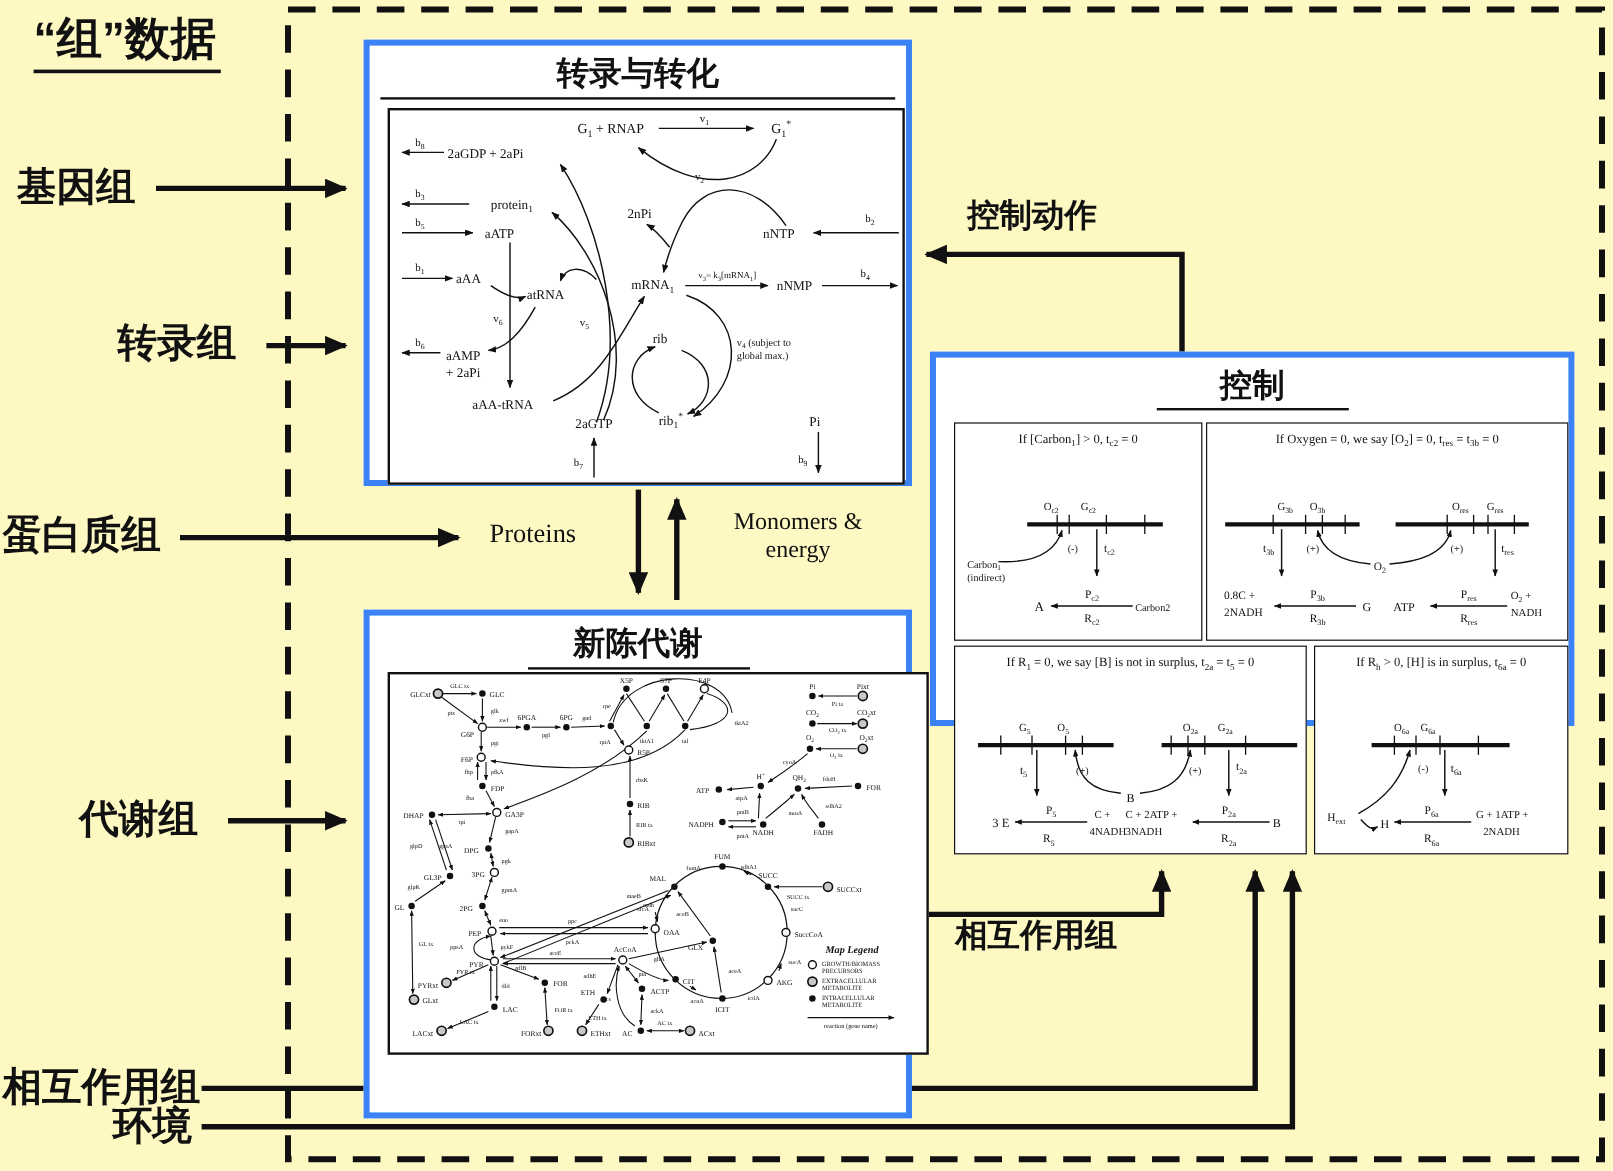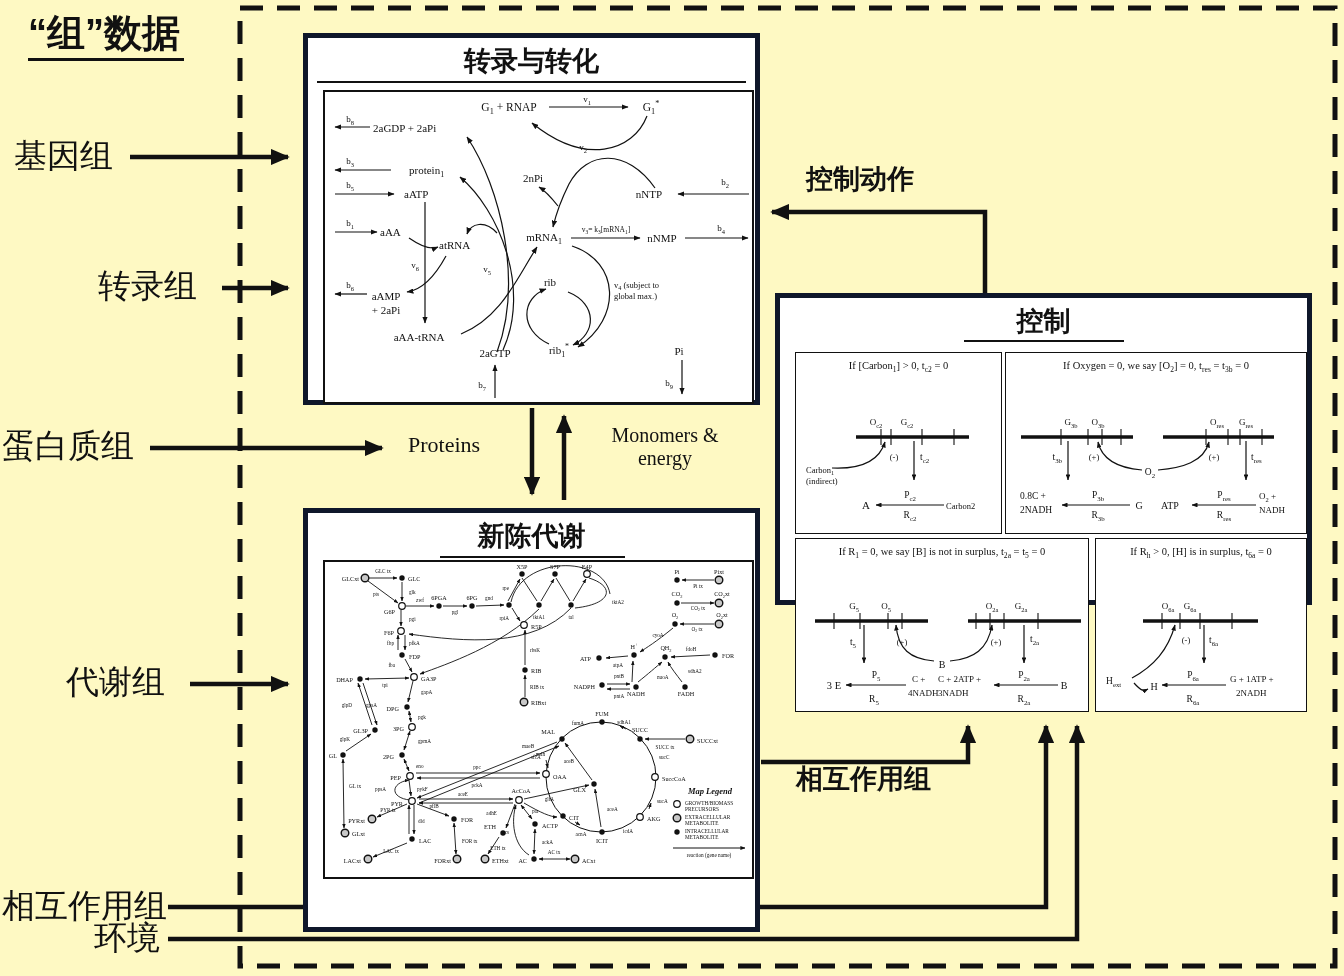--- a/index.html
+++ b/index.html
@@ -5,38 +5,38 @@
   html,body{margin:0;padding:0;background:#fff;}
   .canvas{position:relative;width:1344px;height:976px;background:#fef9c3;overflow:hidden;
           font-family:"Liberation Serif",serif;color:#111;}
   svg{position:absolute;left:0;top:0;overflow:visible;}
   #connectors{width:1344px;height:976px;}
   .label{position:absolute;white-space:pre;line-height:1.15;}
   .cjk{font-family:"Liberation Sans",sans-serif;font-weight:700;}
   .sans{font-family:"Liberation Sans",sans-serif;}
   .serif{font-family:"Liberation Serif",serif;}
   #omics-title{left:28px;top:12px;font-size:38px;border-bottom:3px solid #111;padding:0 4px 2px 0;}
-  .side-label{position:absolute;font-size:33px;font-family:"Liberation Sans",sans-serif;font-weight:400;text-align:right;}
+  .side-label{position:absolute;font-size:33px;font-family:"Liberation Sans",sans-serif;font-weight:700;text-align:right;}
   #corner-label{left:1105px;top:18px;font-size:42px;font-weight:400;}
   #proteins-label{left:408px;top:432px;font-size:22px;}
   #monomers-label{left:583px;top:424px;width:164px;text-align:center;font-size:20px;}
   #control-action-label{left:806px;top:164px;font-size:27px;}
   #input-signal-label{left:796px;top:764px;font-size:27px;}
-  .bigbox{position:absolute;border:5px solid #0f172a;background:#fff;box-sizing:border-box;}
+  .bigbox{position:absolute;border:5px solid #3b82f6;background:#fff;box-sizing:border-box;}
   #transcription-box{left:303px;top:33px;width:457px;height:372px;}
   #metabolism-box{left:303px;top:508px;width:457px;height:424px;}
   #control-box{left:775px;top:293px;width:537px;height:312px;}
   .bigbox-title{position:absolute;left:0;right:0;top:5px;text-align:center;font-size:27px;}
   .rule{position:absolute;height:0;border-bottom:2.5px solid #111;}
   #transcription-box .rule{left:9px;right:9px;top:43px;}
   #metabolism-box .rule{left:50%;top:43px;width:185px;margin-left:-92px;}
   #control-box .rule{left:50%;top:42px;width:160px;margin-left:-80px;}
   .innerbox{position:absolute;border:2px solid #111;background:#fff;}
   #transcription-inner{left:15px;top:52px;width:427px;height:310px;}
-  #metabolism-inner{left:15px;top:47px;width:427px;height:315px;}
+  #metabolism-inner{left:15px;top:47px;width:427px;height:315px;padding-left:20px;}
   .panel{position:absolute;border:1.6px solid #111;background:#fff;}
   .dg-text{fill:#111;}
 </style>
 </head>
 <body>
 
 <div class="canvas">
   <svg id="connectors" viewBox="0 0 1344 976">
       <defs>
         <marker id="bigah" markerWidth="4.2" markerHeight="3.6" refX="3.8" refY="1.8" orient="auto" markerUnits="strokeWidth">

